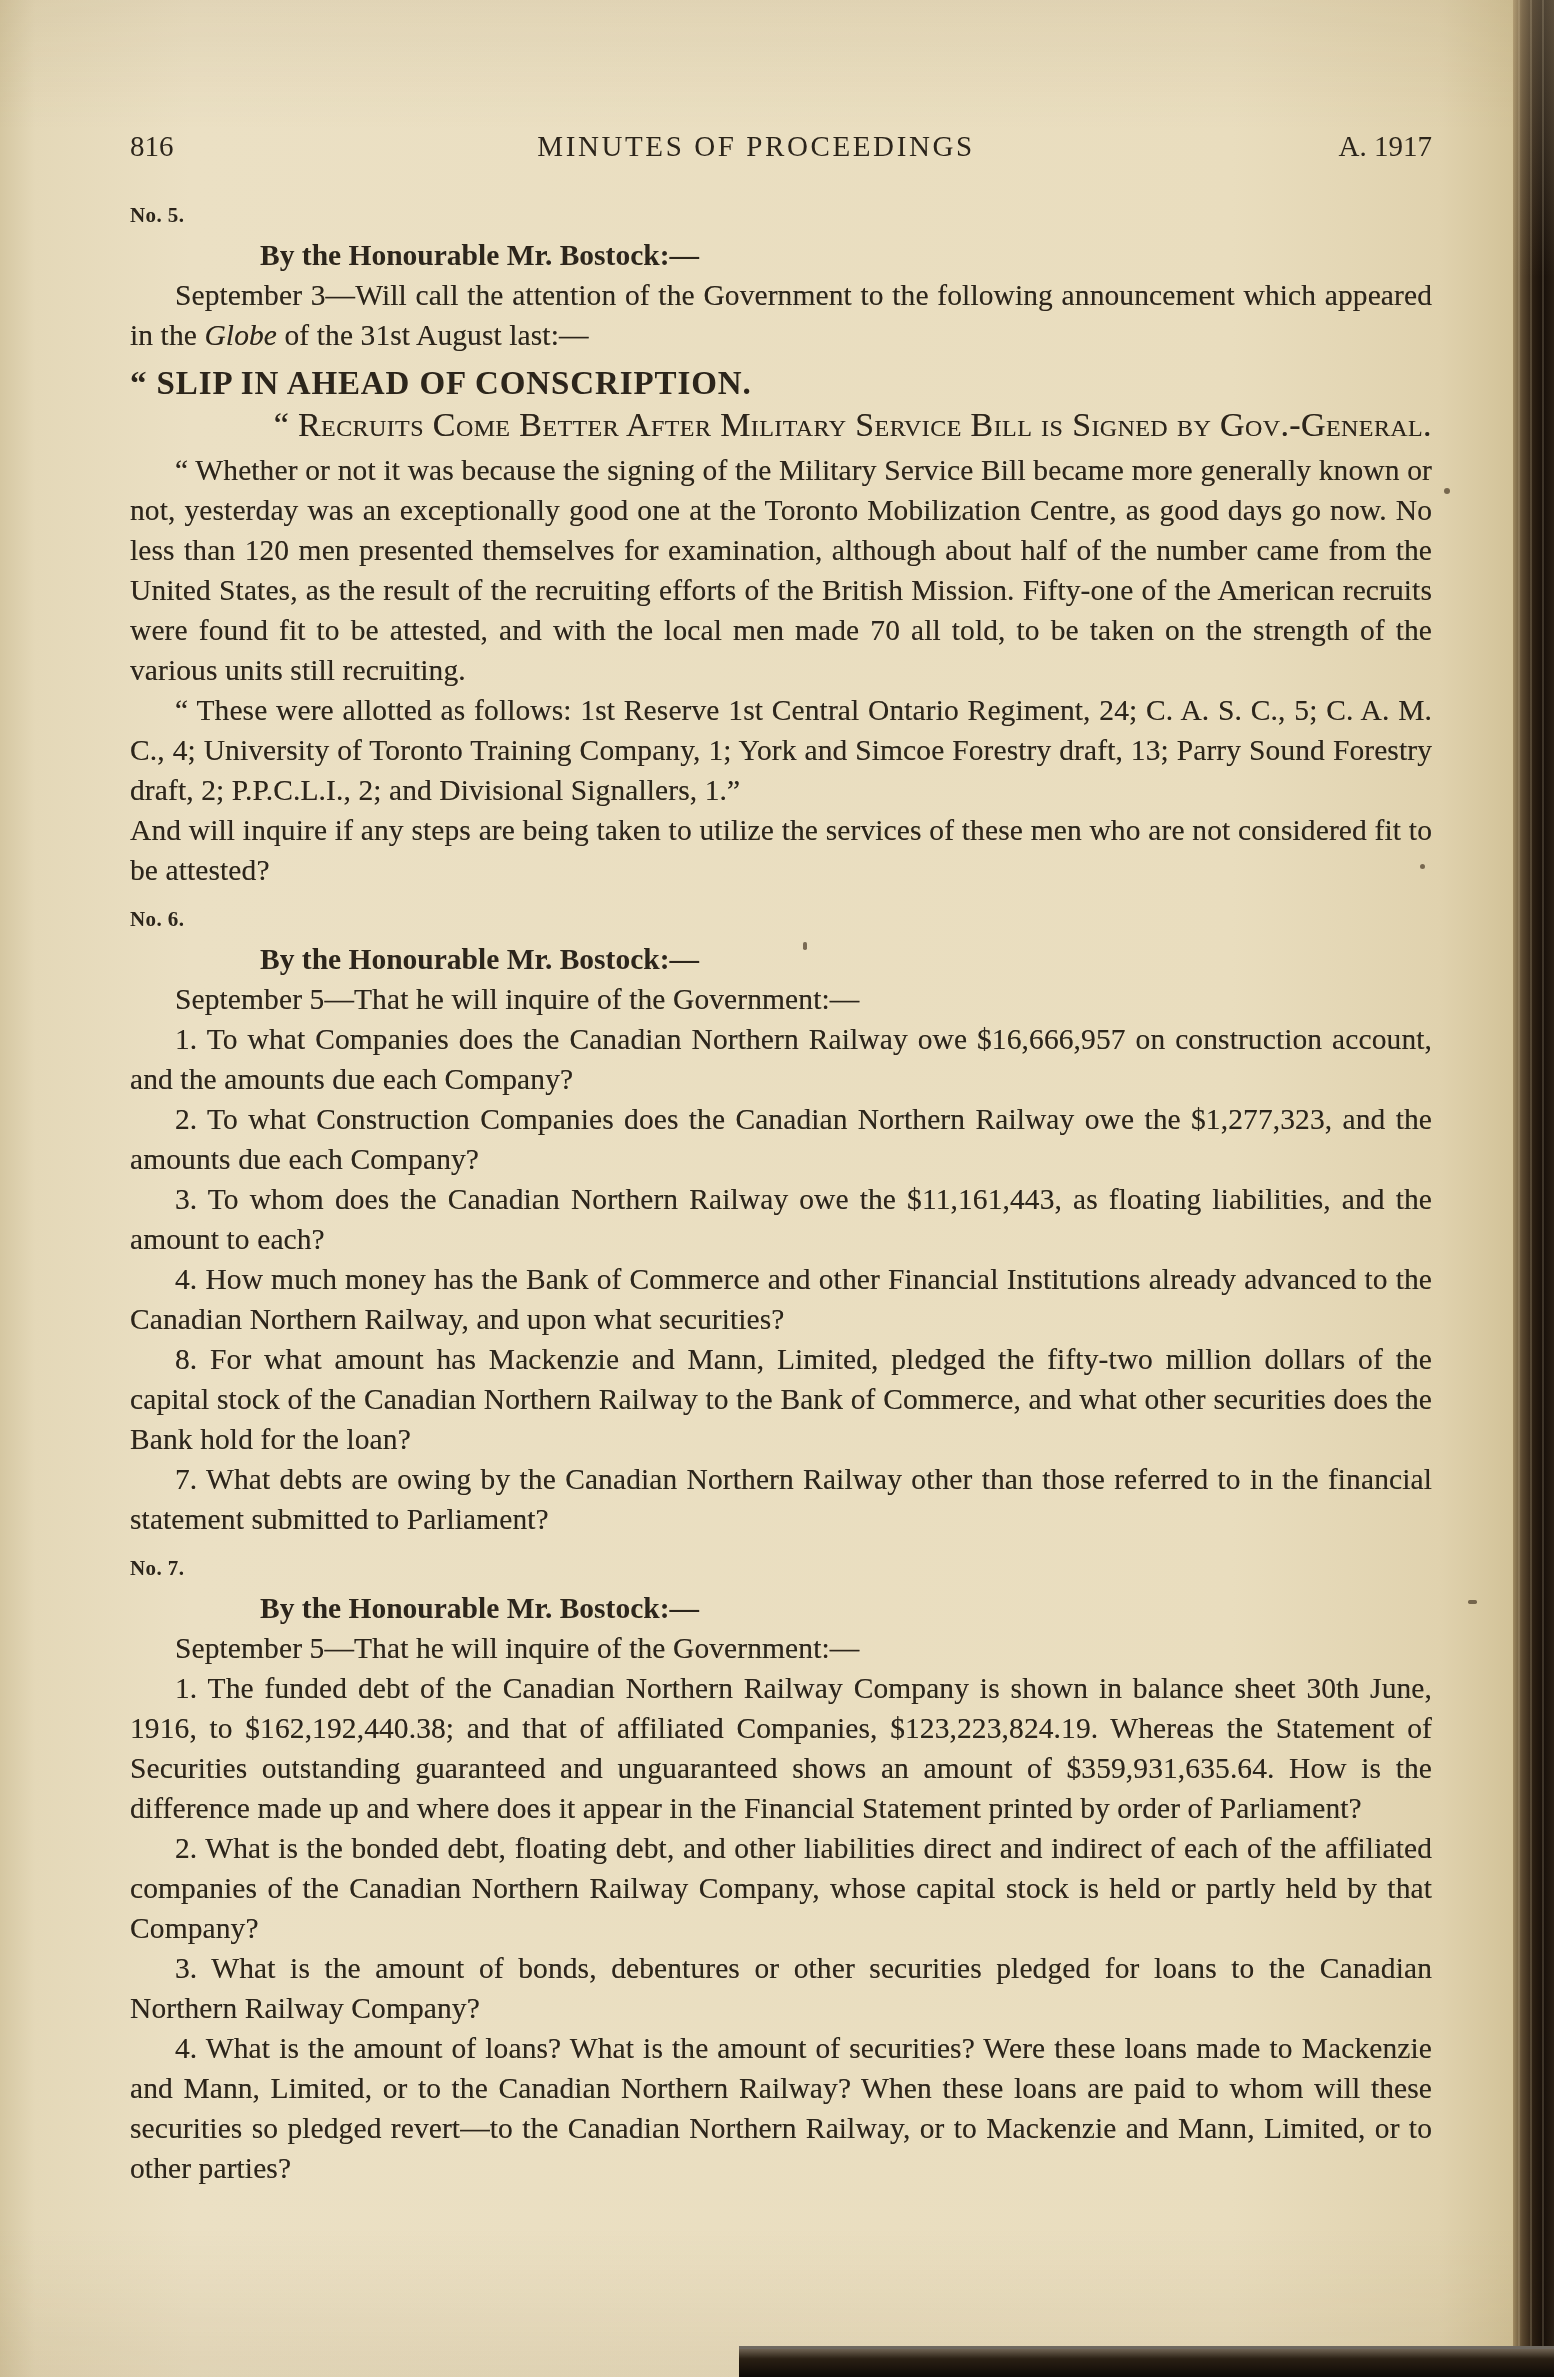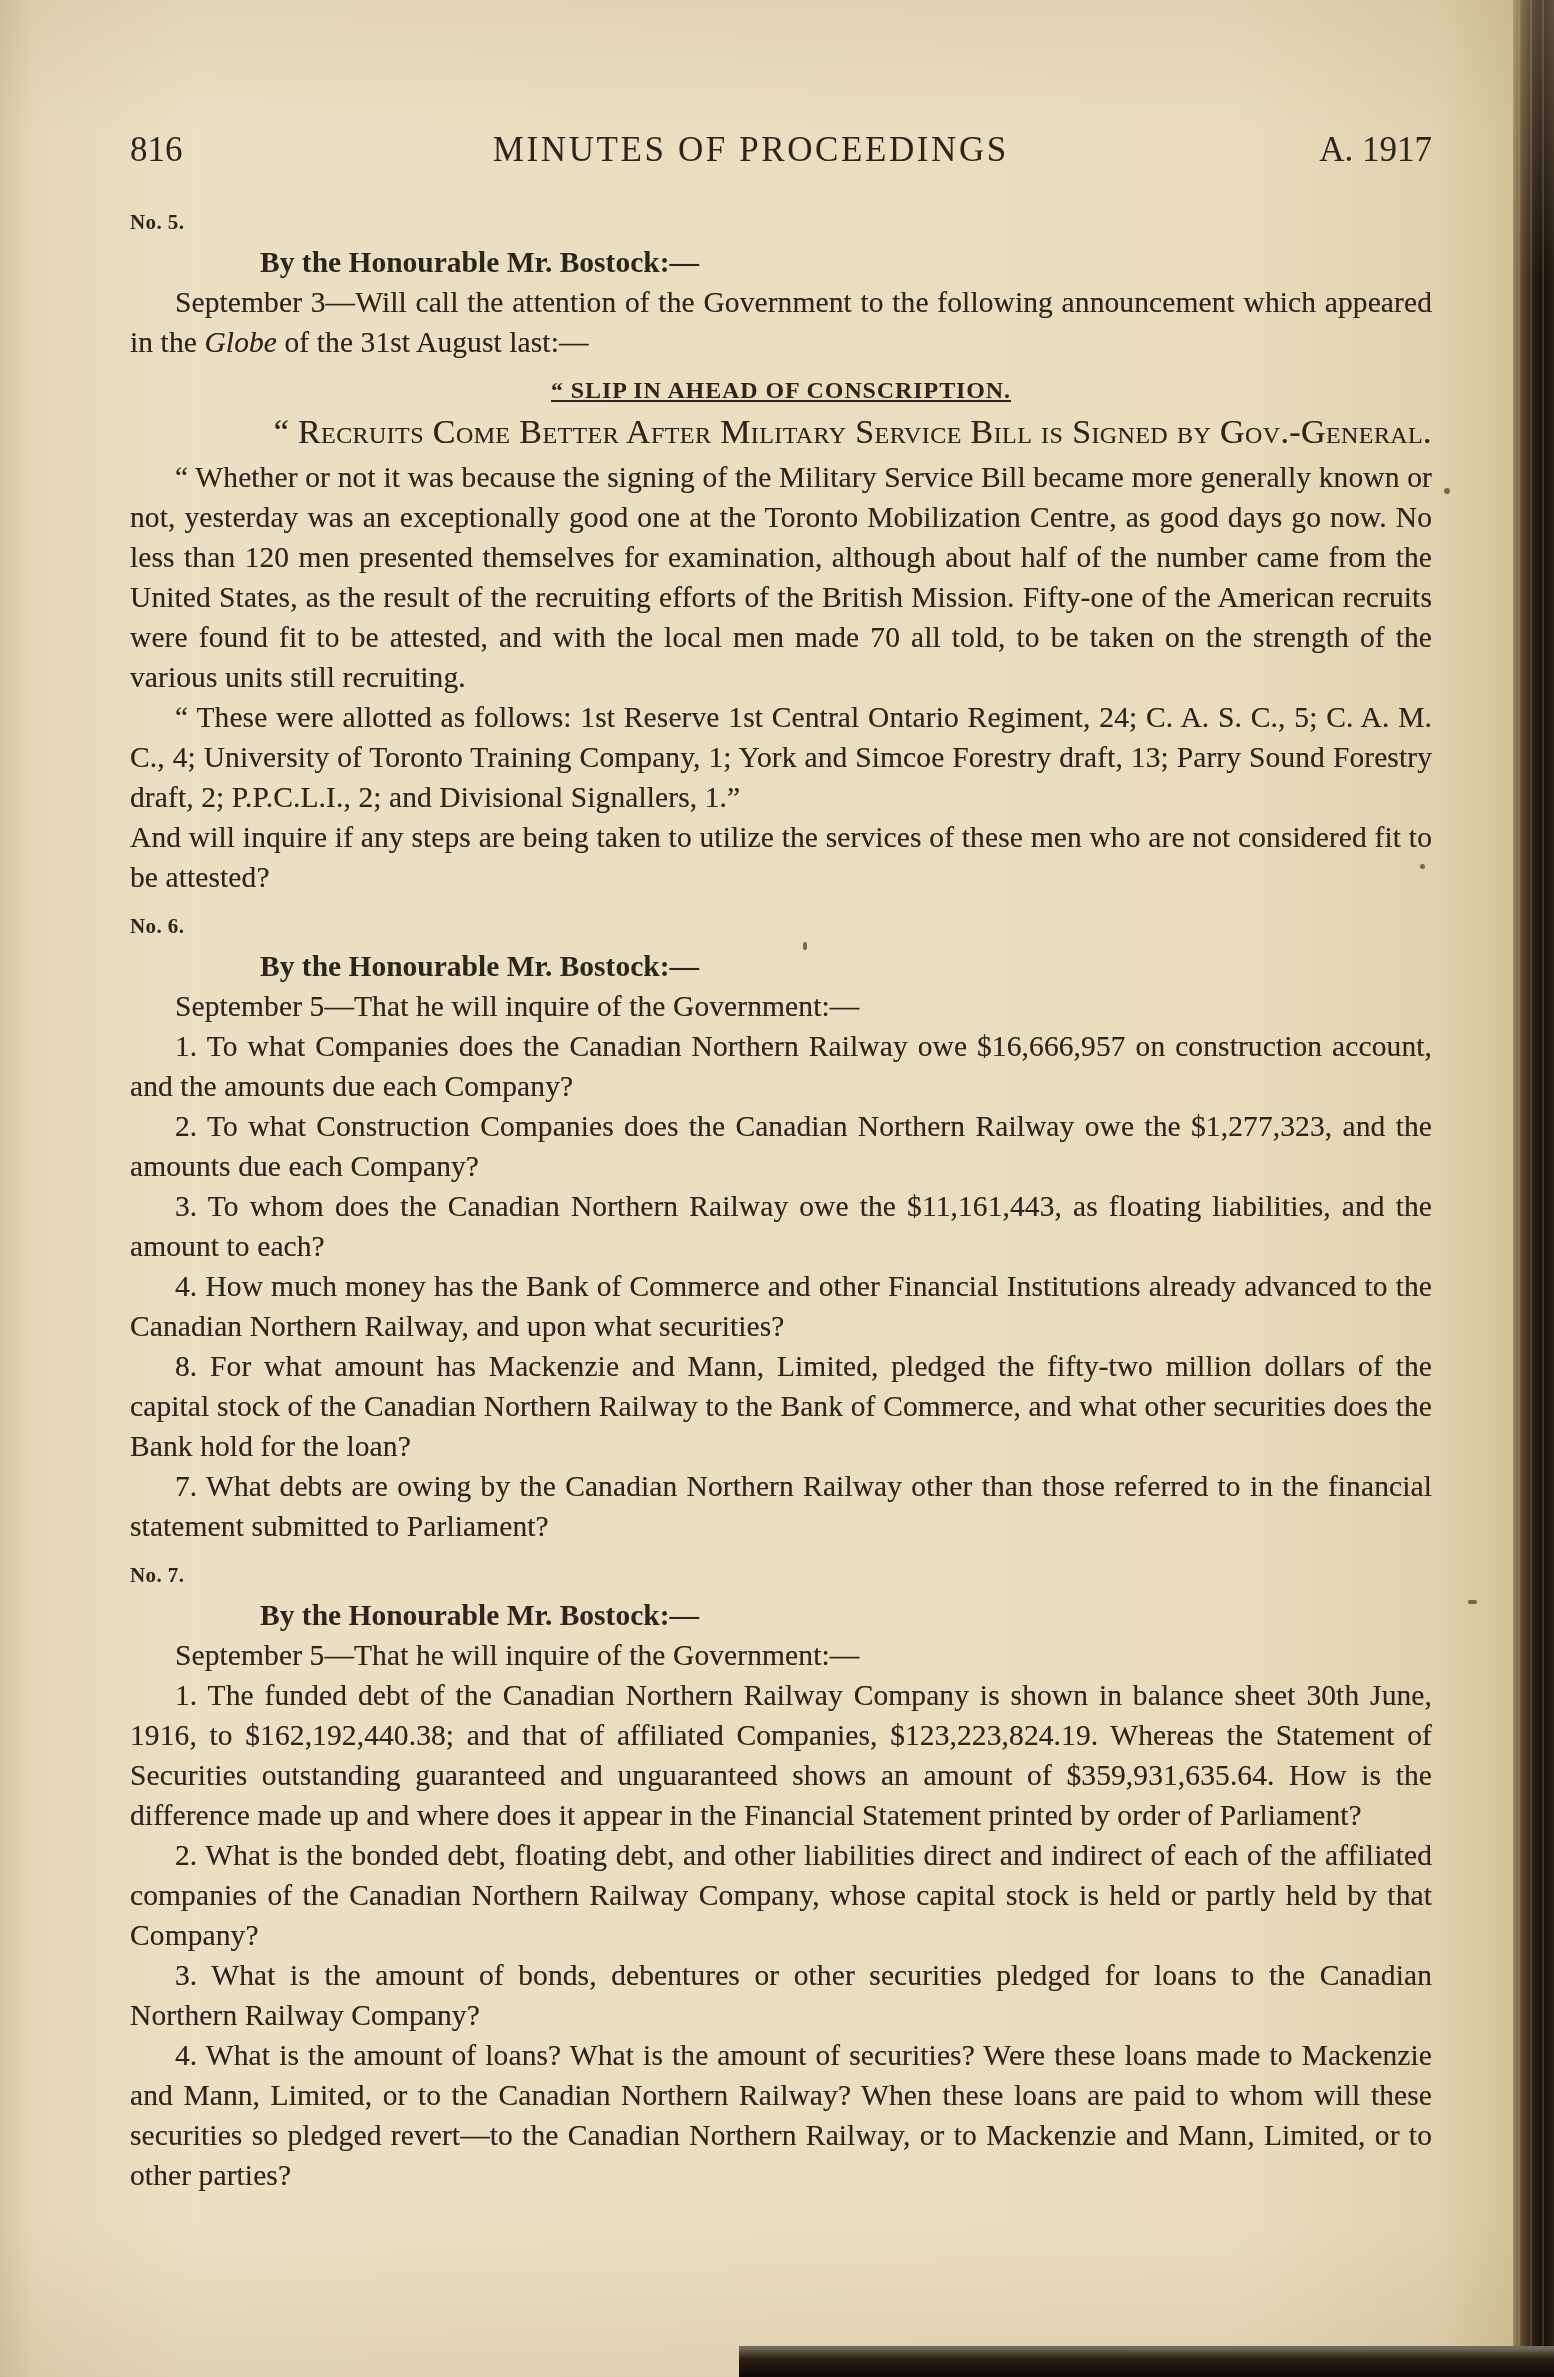--- a/index.html
+++ b/index.html
@@ -48,21 +48,21 @@
   .content {
     position: absolute;
     left: 130px; top: 130px;
     width: 1302px;
   }
 
   .page-header {
     display: flex;
     justify-content: space-between;
     align-items: baseline;
-    font-size: 35px;
+    font-size: 29px;
     margin-bottom: 40px;
   }
   .running-title { letter-spacing: 2.6px; }
 
   p { margin: 0; }
 
   .sec-label {
     font-weight: bold;
     font-size: 21px;
     letter-spacing: 0.4px;
@@ -80,27 +80,26 @@
   .body {
     font-size: 29.5px;
     line-height: 40px;
     text-align: justify;
     letter-spacing: 0.1px;
     text-shadow: 0 0 0.6px rgba(44,37,27,0.45);
   }
   .ind { text-indent: 45px; }
 
   .headline {
-    text-align: center;
+    text-align: left;
     font-weight: bold;
-    font-size: 24px;
+    font-size: 33px;
     line-height: 43px;
     letter-spacing: 0.9px;
     margin: 7px 0 1.7px 0;
-    text-decoration: underline;
   }
   .subheadline {
     text-align: right;
     font-variant: small-caps;
     font-size: 34px;
     line-height: 36px;
     letter-spacing: 0.4px;
     margin-bottom: 7px;
     text-shadow: 0 0 0.6px rgba(44,37,27,0.45);
   }

